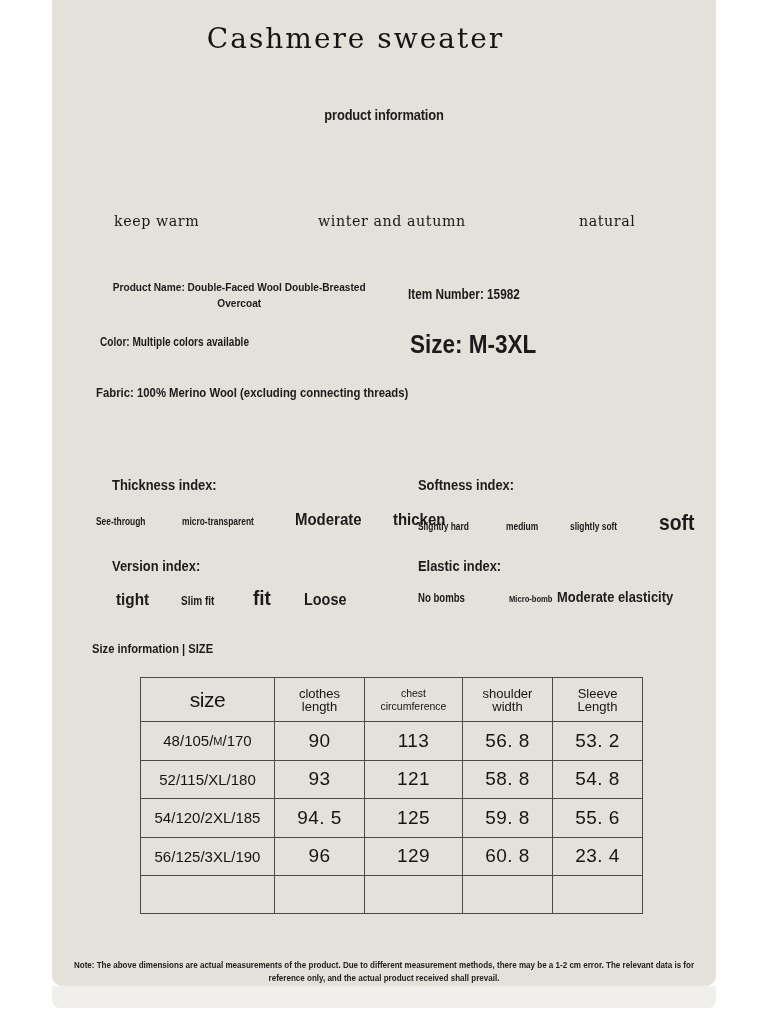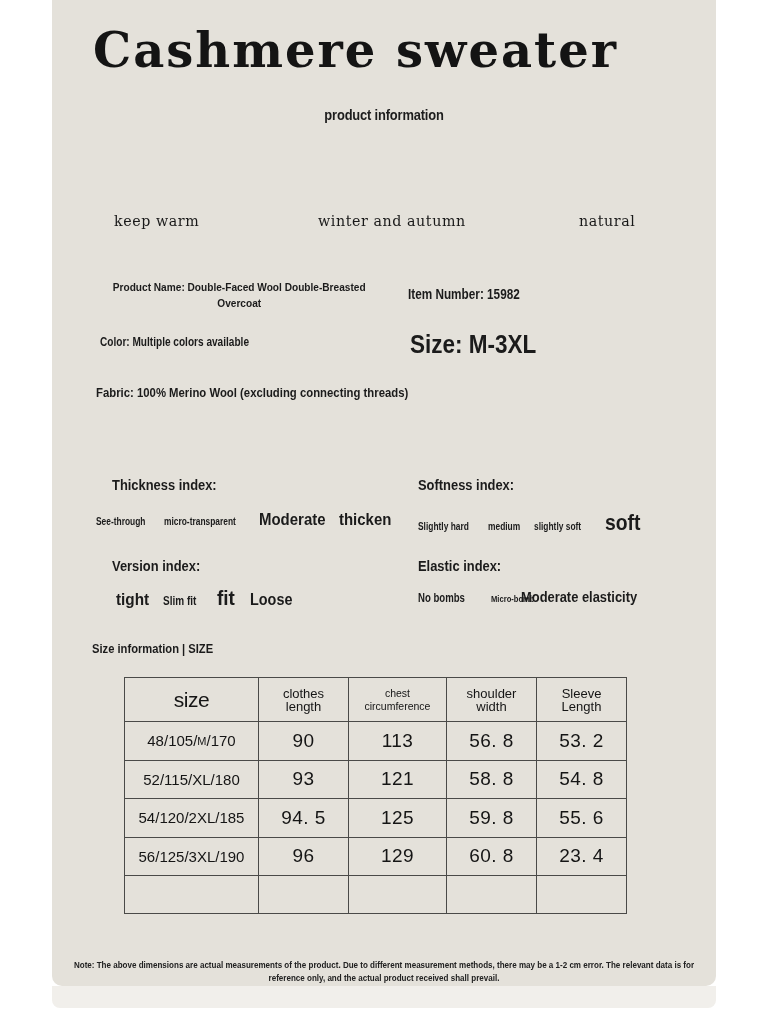--- a/index.html
+++ b/index.html
@@ -42,22 +42,22 @@
   }
 
   
   .title {
     position: absolute;
     left: 52px;
     top: 22px;
     width: 607px;
     text-align: center;
     font-family: "DejaVu Serif", serif;
-    font-weight: 700;
-    font-size: 48px;
+    font-weight: 400;
+    font-size: 28px;
     letter-spacing: 2.0px;
     color: #141414;
     white-space: nowrap;
   }
 
   .subtitle {
     position: absolute;
     left: 52px;
     top: 106px;
     width: 664px;
@@ -128,20 +128,21 @@
     color: #1b1b1b;
     transform: scaleX(0.86);
     transform-origin: left center;
     white-space: nowrap;
   }
   .idx-row {
     position: absolute;
     display: flex;
     align-items: baseline;
     white-space: nowrap;
+    gap: 18px;
   }
   .opt {
     color: #1b1b1b;
     font-weight: 700;
     transform: scaleX(0.8);
     transform-origin: left center;
     white-space: nowrap;
   }
   .opt.small      { font-size: 10.5px; }
   .opt.small-gap  { margin-left: 6px; }
@@ -184,21 +185,21 @@
     font-size: 13px;
     font-weight: 700;
     color: #1b1b1b;
     transform: scaleX(0.86);
     transform-origin: left center;
     white-space: nowrap;
   }
 
   table.sizes {
     position: absolute;
-    left: 124px;
+    left: 140px;
     top: 677px;
     width: 502px;
     border-collapse: collapse;
     table-layout: fixed;
     padding-left: 47px;
   }
   table.sizes td {
     border: 1px solid #4a4a48;
     text-align: center;
     vertical-align: middle;

